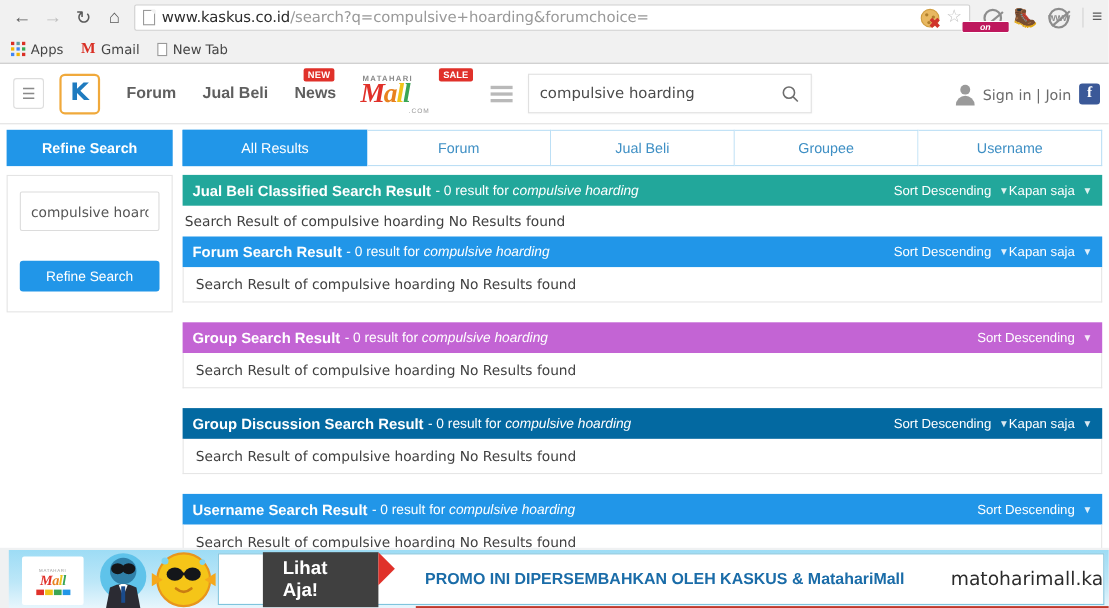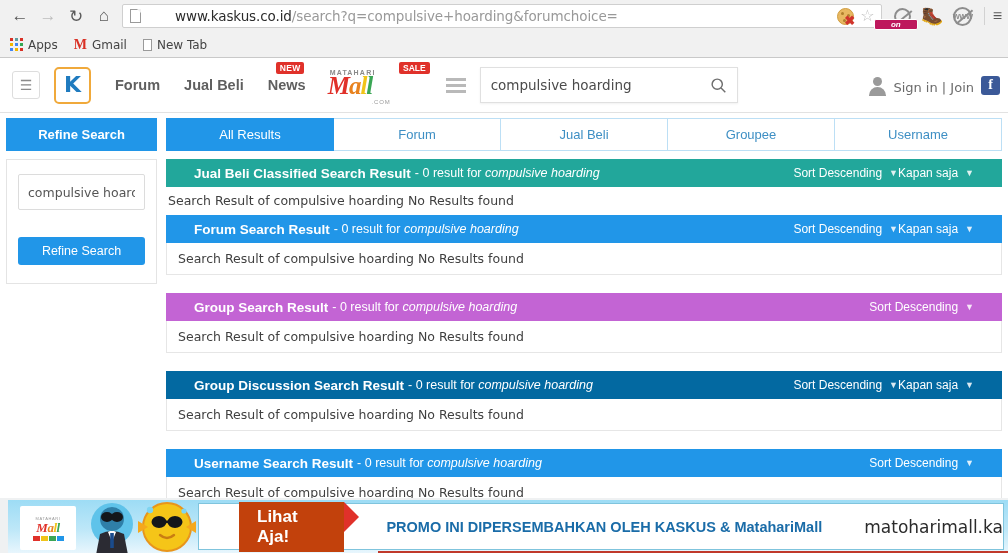--- a/index.html
+++ b/index.html
@@ -16,21 +16,21 @@
   }
   #nav-row { height:32px; display:flex; align-items:center; padding:0 6px; }
   .nav-btn {
     width:28px; height:28px; display:flex; align-items:center; justify-content:center;
     font-size:17px; color:#5a5a5a; cursor:pointer; user-select:none;
   }
   .nav-btn.dim { color:#bdbdbd; }
   #url-bar {
     flex:1; height:24px; margin:0 6px 0 4px; background:#fff;
     border:1px solid #cfcfcf; border-radius:2px;
-    display:flex; align-items:center; padding:0 4px; position:relative;gap:28px;
+    display:flex; align-items:center; padding:0 4px; position:relative;
   }
   #page-icon {
     width:11px; height:14px; border:1px solid #9a9a9a; background:#fff;
     margin:0 6px 0 3px; position:relative; flex:none;
   }
   #page-icon::after{
     content:""; position:absolute; top:-1px; right:-1px;
     border-width:0 4px 4px 0; border-style:solid;
     border-color:transparent #f1f1f1 transparent transparent;
   }
@@ -180,21 +180,21 @@
   }
   #refine-btn{
     margin-top:27px; width:100%; height:28px; background:#2196e8; color:#fff;
     border:none; border-radius:3px; font-size:12.5px; cursor:pointer;
     font-family:"Liberation Sans", sans-serif;
   }
   #results{ flex:1; display:flex; flex-direction:column; }
 
   .panel{ margin-bottom:0; }
   .panel-head{
-    height:28px; display:flex; align-items:center; padding:0 28px; color:#fff;
+    height:28px; display:flex; align-items:center; padding:0 9px; color:#fff;
   }
   .panel-title{ font-size:13.5px; font-weight:bold; white-space:nowrap; }
   .panel-sub{ font-size:12.5px; margin-left:4px; white-space:nowrap; font-weight:normal; }
   .panel-sub i{ font-style:italic; }
   .panel-ctrls{ margin-left:auto; display:flex; align-items:center; }
   .ctrl{ display:flex; align-items:center; gap:7px; font-size:12px; cursor:pointer;
          white-space:nowrap; }
   .caret{ font-size:9px; opacity:.85; }
   .panel-body{
     background:#fff; border:1px solid #e6e6e6; border-top:none;
@@ -224,21 +224,21 @@
   #mall-thumb .mt3{ display:flex; gap:1px; margin-top:2px;}
   #mall-thumb .mt3 s{ display:block; width:7px;height:5px;}
   .mascot{ position:absolute; bottom:0; }
   #mascot-a{ left:78px; bottom:-2px; }
   #mascot-b{ left:128px; bottom:0px; }
   #promo-card{
     position:absolute; left:190px; top:3px; right:4px; height:47px; background:#fff;
     border:1px solid #7fc4dd; display:flex; align-items:center;
   }
   #arrow-tag{
-    margin-left:40px; position:relative; background:#c2410c; color:#fff;
+    margin-left:40px; position:relative; background:#404040; color:#fff;
     font-size:17px; font-weight:bold; padding:5px 22px 5px 18px;
     font-family:"Liberation Sans", sans-serif;
   }
   #arrow-tag::after{
     content:""; position:absolute; right:-15px; top:0; width:0;height:0;
     border-style:solid; border-width:15.5px 0 15.5px 15px;
     border-color:transparent transparent transparent #e0312a;
   }
   #promo-text{
     margin-left:42px; color:#1a6ca8; font-size:14.5px; font-weight:bold; white-space:nowrap;

